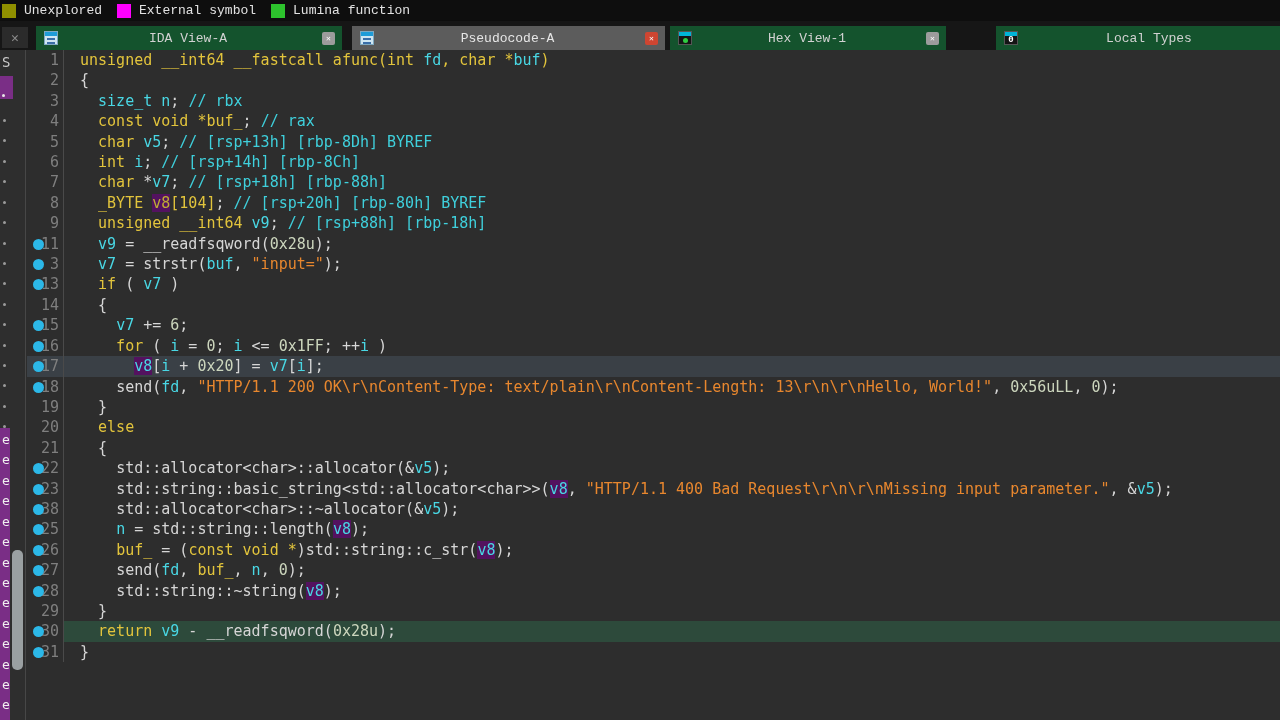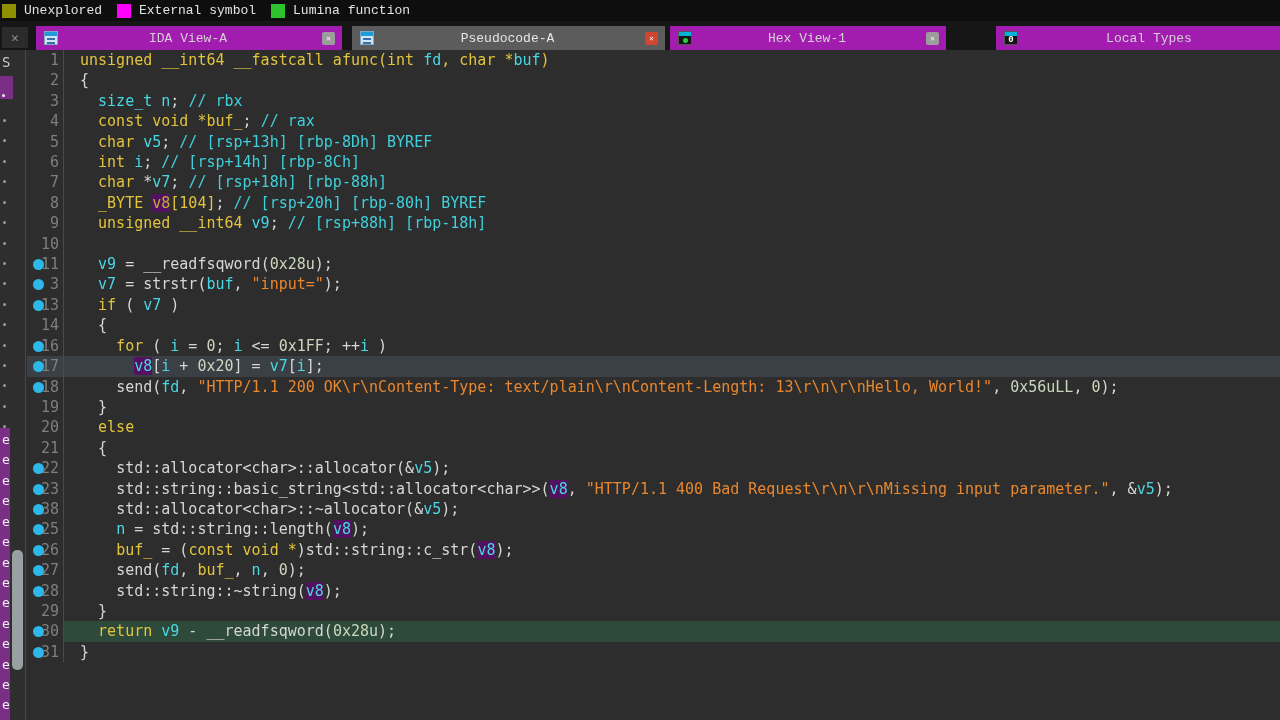--- a/index.html
+++ b/index.html
@@ -14,21 +14,21 @@
   
   #legend-bar{position:absolute;left:0;top:0;width:1280px;height:21px;background:#0e0e0e;
     display:flex;align-items:center;padding-left:2px}
   .legend-item{display:flex;align-items:flex-end;margin-right:15px}
   .legend-swatch{width:14px;height:14px;margin-right:8px;flex:none}
   .legend-label{font-size:13px;color:#e2e2e2;font-family:"Liberation Mono",monospace}
   
   #tab-bar{position:absolute;left:0;top:21px;width:1280px;height:29px;background:#161616}
   #tabbar-close{position:absolute;left:2px;top:6px;width:26px;height:21px;background:#2b2b2b;
     color:#8a8a8a;font-size:13px;text-align:center;line-height:21px}
-  .tab{position:absolute;top:5px;height:24px;background:#a21caf;display:flex;align-items:center;
+  .tab{position:absolute;top:5px;height:24px;background:#14532d;display:flex;align-items:center;
     font-size:13px;color:#d2d2d2;font-family:"Liberation Mono",monospace}
   .tab.active{background:#5c5c5c;color:#e6e6e6}
   .tab-label{flex:1;text-align:center;white-space:nowrap;overflow:hidden}
   .icon{width:14px;height:14px;margin-left:8px;flex:none;position:relative;display:inline-block}
   .icon .tb{position:absolute;left:0;top:0;right:0;height:4px;background:#1e9cd8}
   .ida-view-icon,.pseudocode-icon{background:#cfe6f2;border:1px solid #7fa8c0}
   .ida-view-icon .l1,.pseudocode-icon .l1{position:absolute;left:2px;right:2px;top:6px;height:2px;background:#3a6ea8}
   .ida-view-icon .l2,.pseudocode-icon .l2{position:absolute;left:2px;right:2px;top:10px;height:2px;background:#3a6ea8}
   .hex-view-icon,.local-types-icon{background:#141414;border:1px solid #555}
   .hex-view-icon .tb,.local-types-icon .tb{background:#00b4d8}
@@ -165,25 +165,25 @@
 <div id="code-view">
     <div class="row"><div class="gutter"><span class="line-number">1</span></div><div class="code-text"><span class="k">unsigned __int64 __fastcall afunc(int </span><span class="v">fd</span><span class="k">, char *</span><span class="v">buf</span><span class="k">)</span></div></div>
     <div class="row"><div class="gutter"><span class="line-number">2</span></div><div class="code-text"><span class="p">{</span></div></div>
     <div class="row"><div class="gutter"><span class="line-number">3</span></div><div class="code-text"><span class="v">  size_t n</span><span class="p">; </span><span class="c">// rbx</span></div></div>
     <div class="row"><div class="gutter"><span class="line-number">4</span></div><div class="code-text"><span class="k">  const void *buf_</span><span class="p">; </span><span class="c">// rax</span></div></div>
     <div class="row"><div class="gutter"><span class="line-number">5</span></div><div class="code-text"><span class="k">  char </span><span class="v">v5</span><span class="p">; </span><span class="c">// [rsp+13h] [rbp-8Dh] BYREF</span></div></div>
     <div class="row"><div class="gutter"><span class="line-number">6</span></div><div class="code-text"><span class="k">  int </span><span class="v">i</span><span class="p">; </span><span class="c">// [rsp+14h] [rbp-8Ch]</span></div></div>
     <div class="row"><div class="gutter"><span class="line-number">7</span></div><div class="code-text"><span class="k">  char </span><span class="p">*</span><span class="v">v7</span><span class="p">; </span><span class="c">// [rsp+18h] [rbp-88h]</span></div></div>
     <div class="row"><div class="gutter"><span class="line-number">8</span></div><div class="code-text"><span class="k">  _BYTE </span><span class="hy">v8</span><span class="k">[104]</span><span class="p">; </span><span class="c">// [rsp+20h] [rbp-80h] BYREF</span></div></div>
     <div class="row"><div class="gutter"><span class="line-number">9</span></div><div class="code-text"><span class="k">  unsigned __int64 </span><span class="v">v9</span><span class="p">; </span><span class="c">// [rsp+88h] [rbp-18h]</span></div></div>
-    <div class="row"><div class="gutter"><span class="line-number">10</span></div><div class="code-text"></div></div>
     <div class="row"><div class="gutter"><span class="breakpoint-dot"></span><span class="line-number">11</span></div><div class="code-text"><span class="p">  </span><span class="v">v9</span><span class="p"> = </span><span class="f">__readfsqword</span><span class="p">(</span><span class="n">0x28u</span><span class="p">);</span></div></div>
     <div class="row"><div class="gutter"><span class="breakpoint-dot"></span><span class="line-number">3</span></div><div class="code-text"><span class="p">  </span><span class="v">v7</span><span class="p"> = </span><span class="f">strstr</span><span class="p">(</span><span class="v">buf</span><span class="p">, </span><span class="s">"input="</span><span class="p">);</span></div></div>
     <div class="row"><div class="gutter"><span class="breakpoint-dot"></span><span class="line-number">13</span></div><div class="code-text"><span class="k">  if</span><span class="p"> ( </span><span class="v">v7</span><span class="p"> )</span></div></div>
     <div class="row"><div class="gutter"><span class="line-number">14</span></div><div class="code-text"><span class="p">  {</span></div></div>
+    <div class="row"><div class="gutter"><span class="breakpoint-dot"></span><span class="line-number">15</span></div><div class="code-text"><span class="p">    </span><span class="v">v7</span><span class="p"> += </span><span class="n">6</span><span class="p">;</span></div></div>
     <div class="row"><div class="gutter"><span class="breakpoint-dot"></span><span class="line-number">16</span></div><div class="code-text"><span class="k">    for</span><span class="p"> ( </span><span class="v">i</span><span class="p"> = </span><span class="n">0</span><span class="p">; </span><span class="v">i</span><span class="p"> &lt;= </span><span class="n">0x1FF</span><span class="p">; ++</span><span class="v">i</span><span class="p"> )</span></div></div>
     <div class="row cur"><div class="gutter"><span class="breakpoint-dot"></span><span class="line-number">17</span></div><div class="code-text"><span class="p">      </span><span class="hv">v8</span><span class="p">[</span><span class="v">i</span><span class="p"> + </span><span class="n">0x20</span><span class="p">] = </span><span class="v">v7</span><span class="p">[</span><span class="v">i</span><span class="p">];</span></div></div>
     <div class="row"><div class="gutter"><span class="breakpoint-dot"></span><span class="line-number">18</span></div><div class="code-text"><span class="p">    </span><span class="f">send</span><span class="p">(</span><span class="v">fd</span><span class="p">, </span><span class="s">"HTTP/1.1 200 OK\r\nContent-Type: text/plain\r\nContent-Length: 13\r\n\r\nHello, World!"</span><span class="p">, </span><span class="n">0x56uLL</span><span class="p">, </span><span class="n">0</span><span class="p">);</span></div></div>
     <div class="row"><div class="gutter"><span class="line-number">19</span></div><div class="code-text"><span class="p">  }</span></div></div>
     <div class="row"><div class="gutter"><span class="line-number">20</span></div><div class="code-text"><span class="k">  else</span></div></div>
     <div class="row"><div class="gutter"><span class="line-number">21</span></div><div class="code-text"><span class="p">  {</span></div></div>
     <div class="row"><div class="gutter"><span class="breakpoint-dot"></span><span class="line-number">22</span></div><div class="code-text"><span class="p">    </span><span class="f">std::allocator&lt;char&gt;::allocator</span><span class="p">(&amp;</span><span class="v">v5</span><span class="p">);</span></div></div>
     <div class="row"><div class="gutter"><span class="breakpoint-dot"></span><span class="line-number">23</span></div><div class="code-text"><span class="p">    </span><span class="f">std::string::basic_string&lt;std::allocator&lt;char&gt;&gt;</span><span class="p">(</span><span class="hv">v8</span><span class="p">, </span><span class="s">"HTTP/1.1 400 Bad Request\r\n\r\nMissing input parameter."</span><span class="p">, &amp;</span><span class="v">v5</span><span class="p">);</span></div></div>
     <div class="row"><div class="gutter"><span class="breakpoint-dot"></span><span class="line-number">38</span></div><div class="code-text"><span class="p">    </span><span class="f">std::allocator&lt;char&gt;::~allocator</span><span class="p">(&amp;</span><span class="v">v5</span><span class="p">);</span></div></div>
     <div class="row"><div class="gutter"><span class="breakpoint-dot"></span><span class="line-number">25</span></div><div class="code-text"><span class="p">    </span><span class="v">n</span><span class="p"> = </span><span class="f">std::string::length</span><span class="p">(</span><span class="hv">v8</span><span class="p">);</span></div></div>

